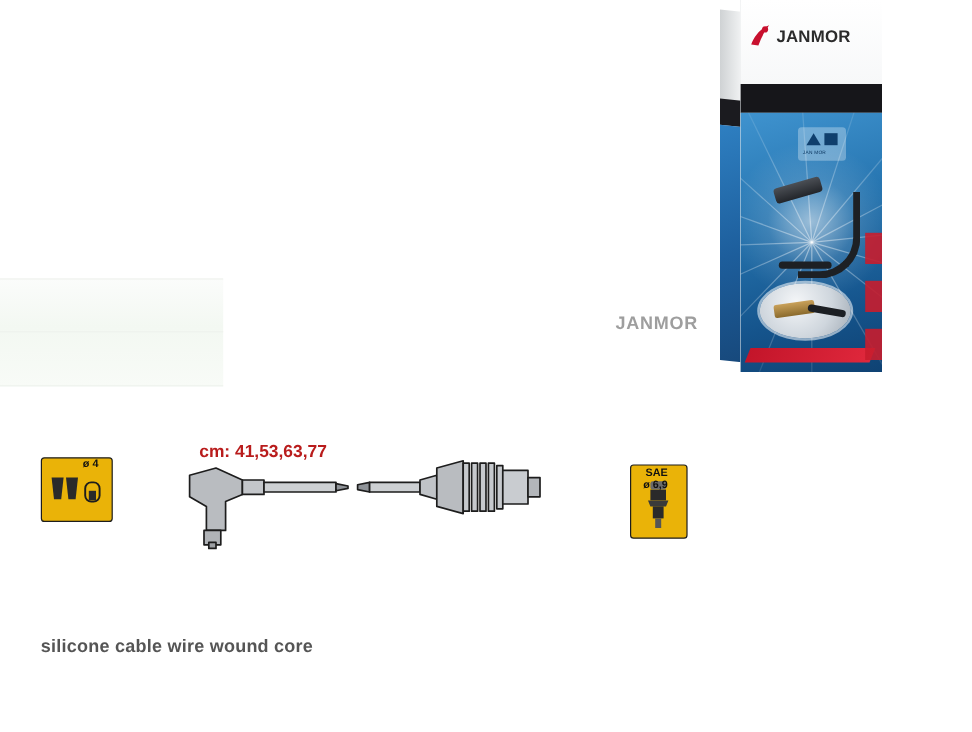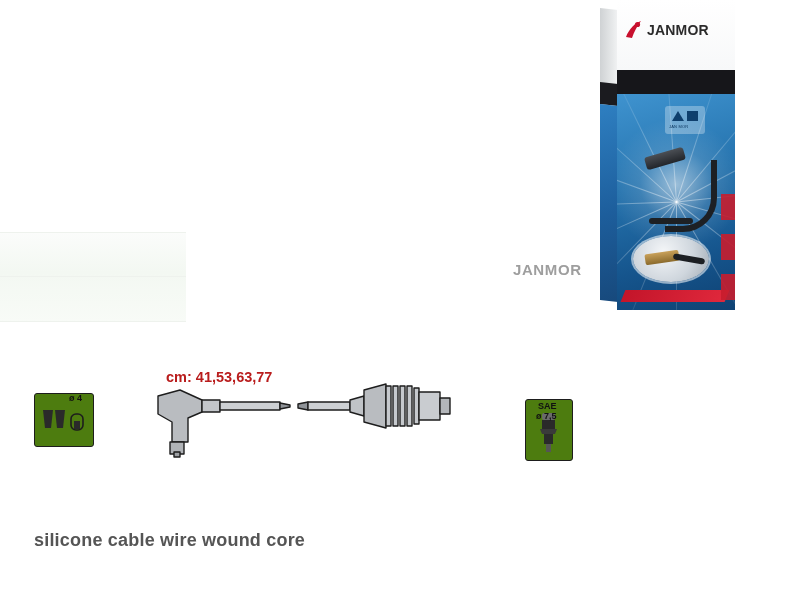--- a/index.html
+++ b/index.html
@@ -283,31 +283,30 @@
     left: 166px;
     top: 369px;
     font-size: 14.5px;
     font-weight: bold;
     color: #b91c1c;
   }
   .caption-bottom {
     position: absolute;
     left: 34px;
     top: 530px;
-    font-size: 18px;
+    font-size: 15px;
     font-weight: bold;
     color: #555555;
     letter-spacing: 0.2px;
   }
   .icon-box {
     position: absolute;
     border: 1.6px solid #1d1d1d;
     border-radius: 3px;
-    background: #4d7c0f;
-    margin-top: 12px;
+    background: #eab308;
   }
   .icon-left { left: 34px; top: 381px; width: 58px; height: 52px; }
   .icon-right { left: 525px; top: 387px; width: 46px; height: 60px; }
   .icon-text {
     position: absolute;
     font-size: 9px;
     font-weight: bold;
     color: #111;
     white-space: nowrap;
   }
@@ -415,21 +414,21 @@
 
   <div class="icon-box icon-right">
     <svg width="46" height="60" viewBox="0 0 46 60">
       <rect x="16" y="20" width="13" height="9" fill="#2a2a2a"></rect>
       <path d="M14 29 L31 29 L29 34 L16 34 Z" fill="#3a3a3a"></path>
       <rect x="18" y="34" width="9" height="10" fill="#2a2a2a"></rect>
       <rect x="20" y="44" width="5" height="8" fill="#555"></rect>
       <rect x="16" y="13" width="13" height="7" rx="2" fill="#6a6a6a"></rect>
     </svg>
     <div class="icon-text" style="left:12px; top:1px;">SAE</div>
-    <div class="icon-text" style="left:10px; top:11px;">ø 7,5</div>
+    <div class="icon-text" style="left:10px; top:11px;">ø 6,9</div>
   </div>
 
   <div class="drawing">
     <svg width="330" height="100" viewBox="0 0 330 100">
       <g stroke="#1d1d1d" stroke-width="1.4" fill="#b9bcc0" stroke-linejoin="round">
 
         <path d="M8 26 L8 44 L22 52 L22 72 L38 72 L38 48 L52 42 L52 30 L30 20 Z" fill="#b9bcc0"></path>
         <rect x="20" y="72" width="14" height="12" fill="#b0b3b7"></rect>
         <rect x="24" y="82" width="6" height="5" fill="#9c9fa3"></rect>
 

